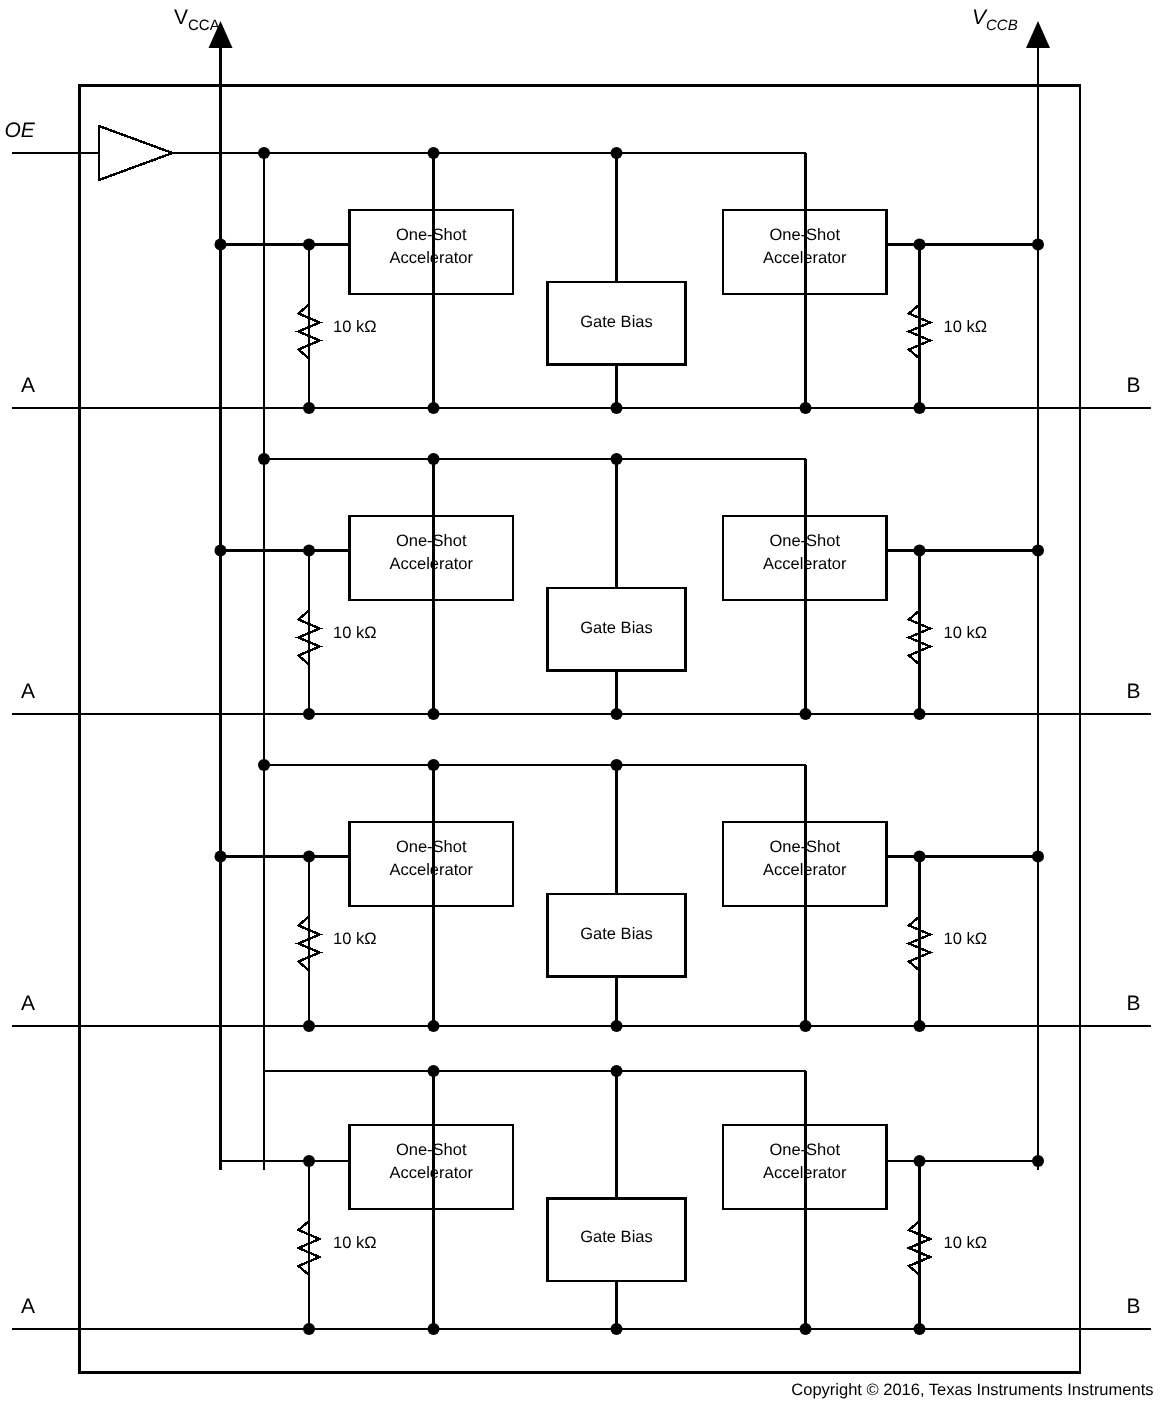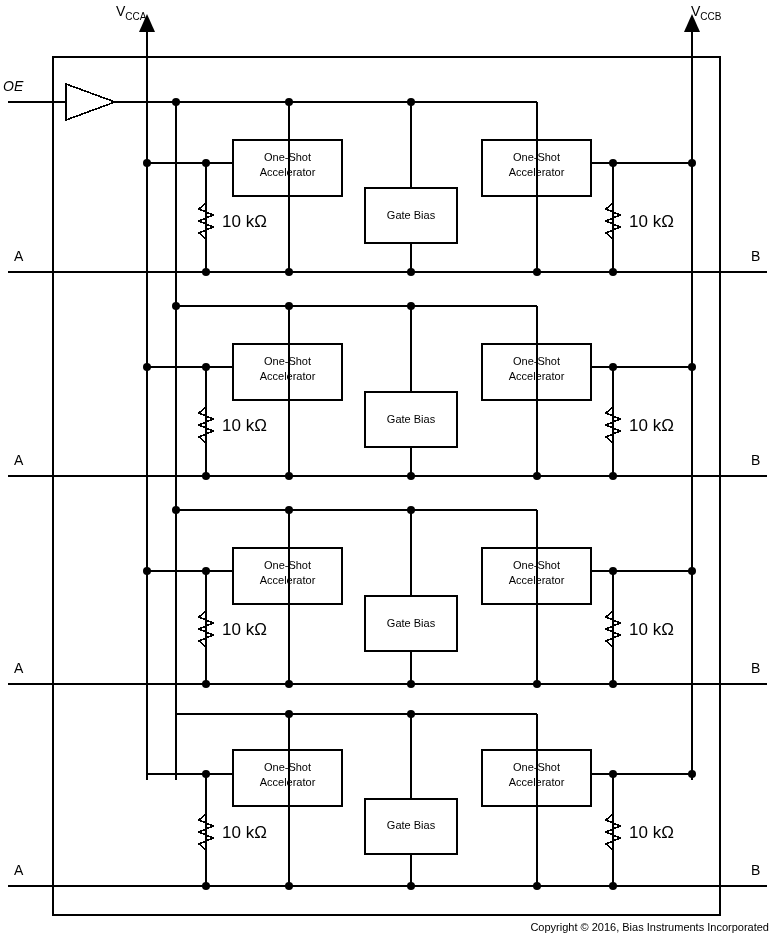--- a/index.html
+++ b/index.html
@@ -45,21 +45,21 @@
   .copyright {
     position: absolute;
     font-size: 11px;
     right: 6px;
     bottom: 6px;
     white-space: nowrap;
     color: #000;
   }
   .res-label {
     position: absolute;
-    font-size: 17px;
+    font-size: 11px;
     white-space: nowrap;
   }
 </style>
 </head>
 <body>
 
 <div id="page">
 
   <svg class="svg-root" viewBox="0 0 775 939">
     <g stroke="#000000" stroke-width="1.6" fill="none" shape-rendering="crispEdges">
@@ -210,21 +210,21 @@
       <circle cx="613" cy="774" r="4"></circle>
       <circle cx="206" cy="886" r="4"></circle>
       <circle cx="289" cy="886" r="4"></circle>
       <circle cx="411" cy="886" r="4"></circle>
       <circle cx="537" cy="886" r="4"></circle>
       <circle cx="613" cy="886" r="4"></circle>
     </g>
   </svg>
 
   <div class="lbl" style="left:116px; top:4px;"><span>V</span><sub>CCA</sub></div>
-  <div class="lbl" style="left:691px; top:4px;"><span>V</span><sub>CCB</sub></div>
+  <div class="lbl" style="left:648px; top:4px;font-style:italic;"><span>V</span><sub>CCB</sub></div>
 
   <div class="lbl" style="left:3px; top:79px;font-style:italic;">OE</div>
 
   <div class="lbl" style="left:14px; top:249px;">A</div>
   <div class="lbl" style="left:14px; top:453px;">A</div>
   <div class="lbl" style="left:14px; top:661px;">A</div>
   <div class="lbl" style="left:14px; top:863px;">A</div>
 
   <div class="lbl" style="left:751px; top:249px;">B</div>
   <div class="lbl" style="left:751px; top:453px;">B</div>
@@ -265,15 +265,15 @@
   <div class="res-label" style="left:222px; top:212px;">10 kΩ</div>
   <div class="res-label" style="left:222px; top:416px;">10 kΩ</div>
   <div class="res-label" style="left:222px; top:620px;">10 kΩ</div>
   <div class="res-label" style="left:222px; top:823px;">10 kΩ</div>
 
   <div class="res-label" style="left:629px; top:212px;">10 kΩ</div>
   <div class="res-label" style="left:629px; top:416px;">10 kΩ</div>
   <div class="res-label" style="left:629px; top:620px;">10 kΩ</div>
   <div class="res-label" style="left:629px; top:823px;">10 kΩ</div>
 
-  <div class="copyright">Copyright © 2016, Bias Instruments Incorporated</div>
+  <div class="copyright">Copyright © 2016, Texas Instruments Instruments</div>
 
 </div>
 
 </body></html>

